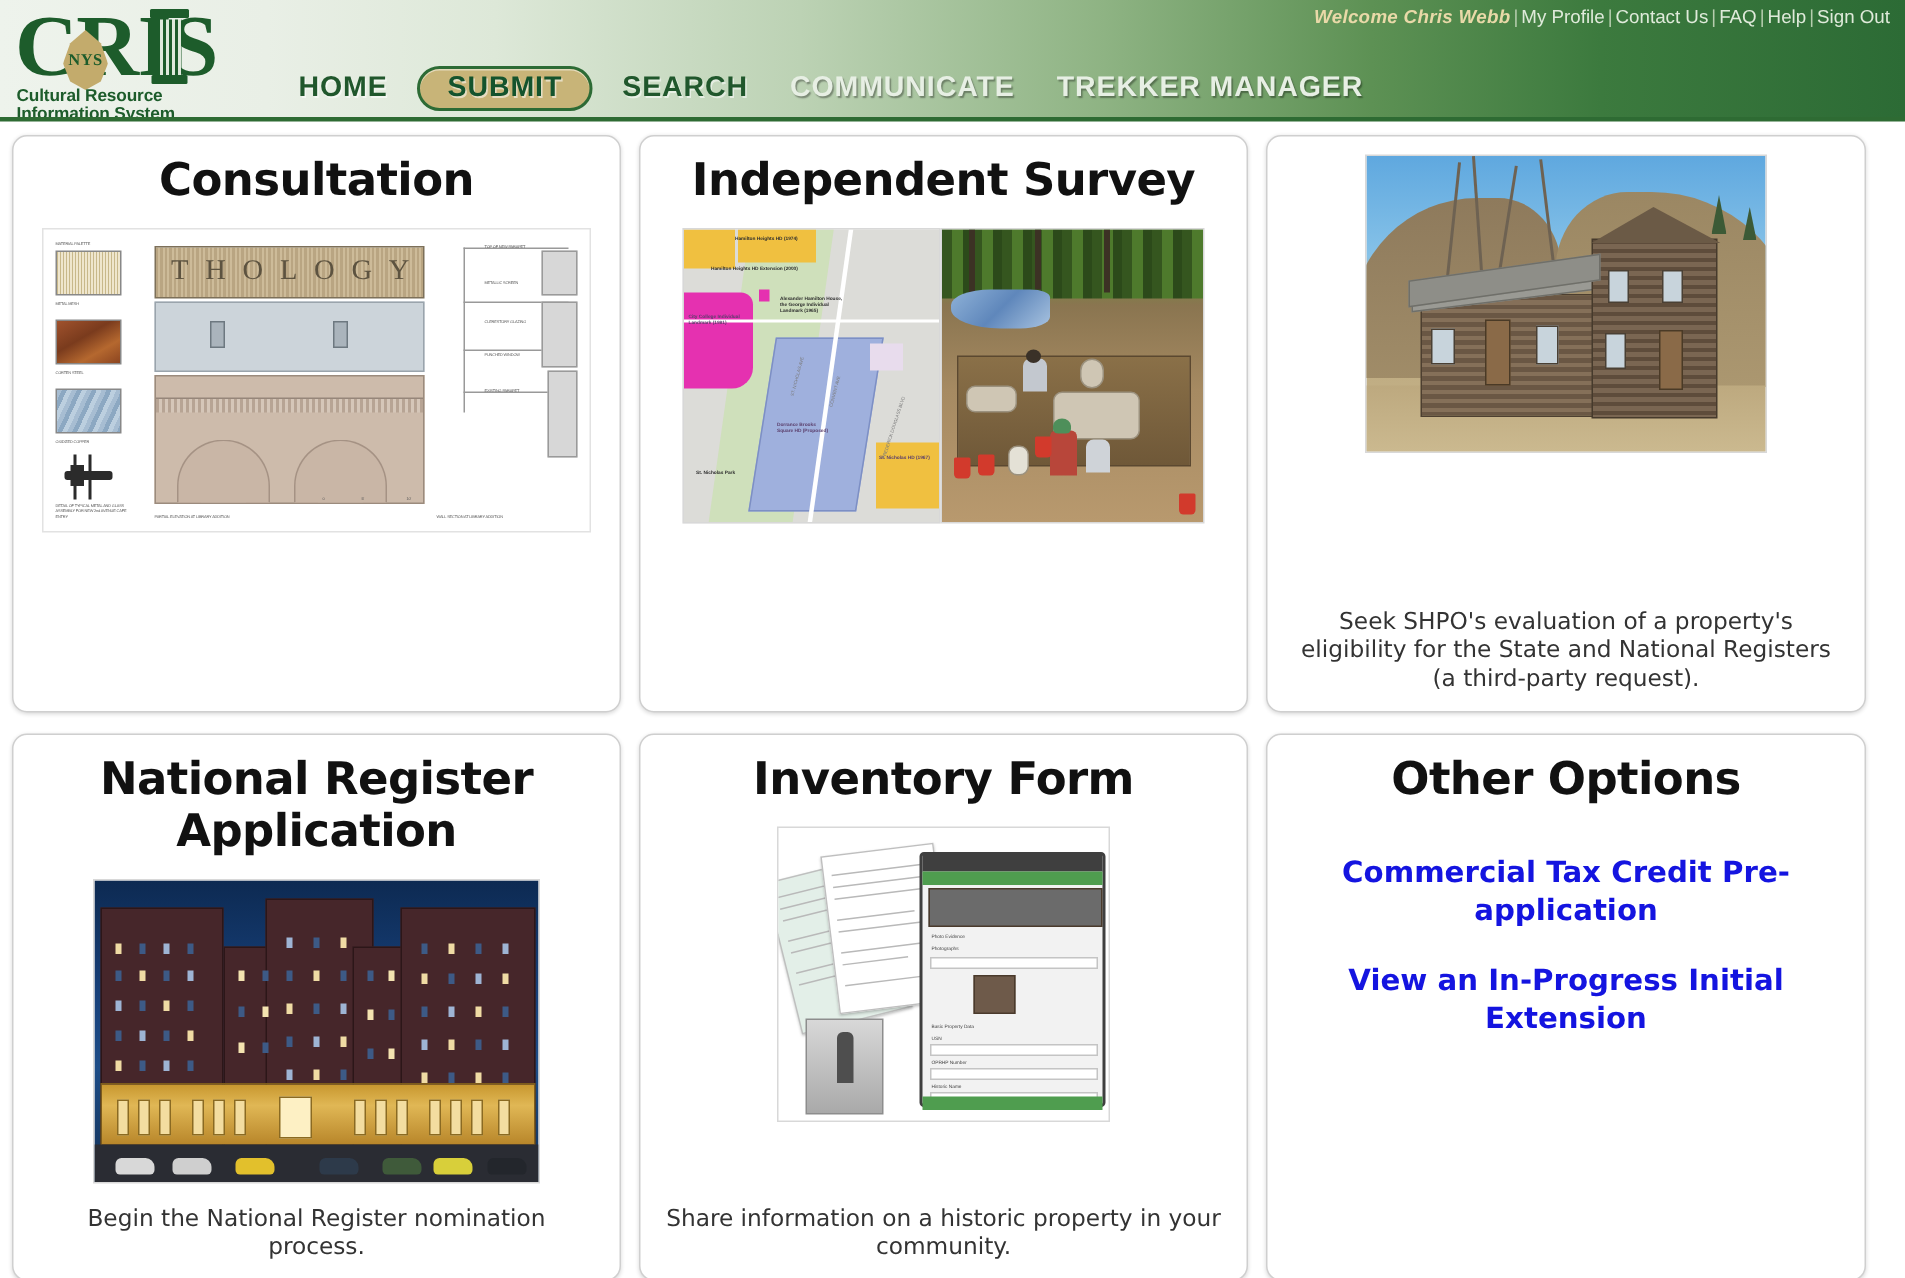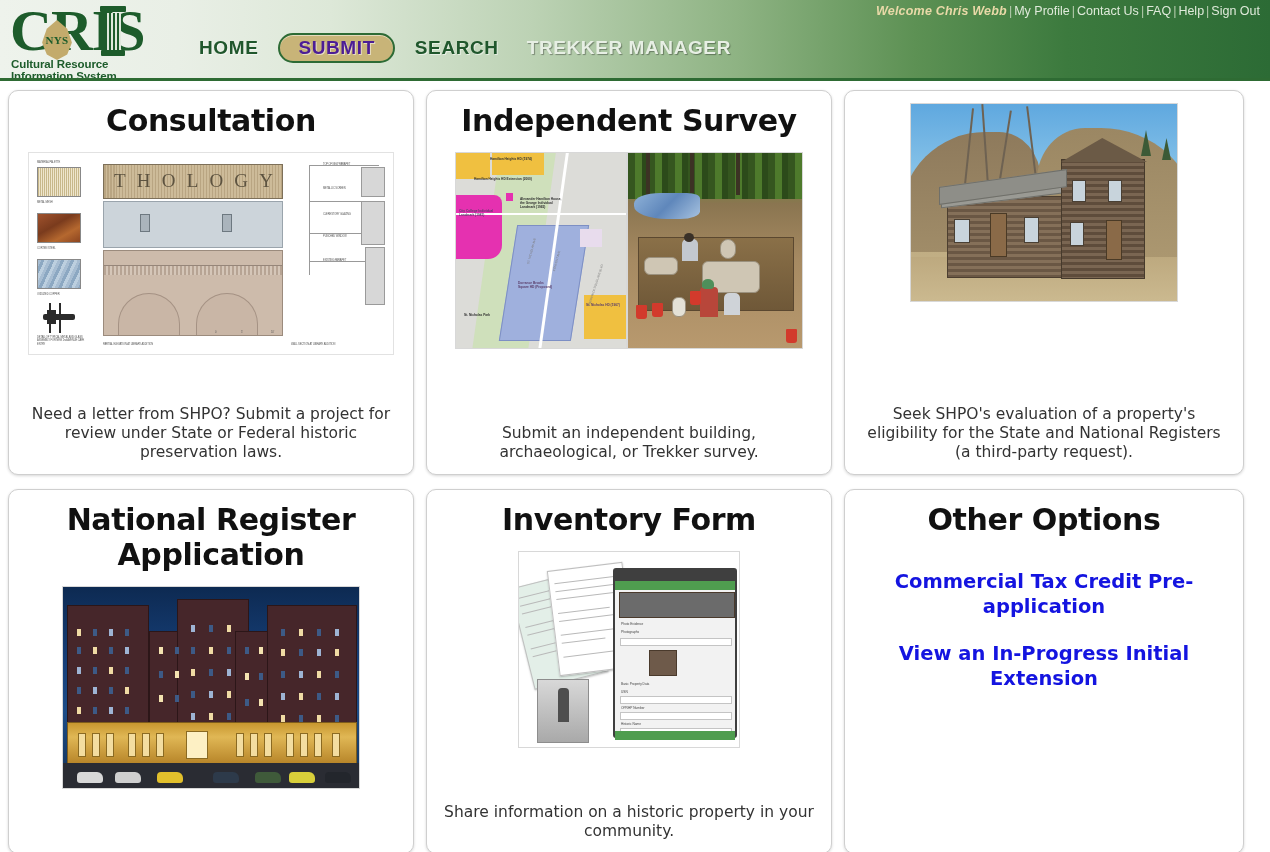--- a/index.html
+++ b/index.html
@@ -88,23 +88,23 @@
   .navitem {
     font-size: 19px; font-weight: bold; color: #20572c;
     letter-spacing: .6px; padding: 4px 14px;
     text-shadow: 1px 1px 0 rgba(255,255,255,.55);
     cursor: pointer; white-space: nowrap;
   }
   .navitem.active {
     background: #c8b478;
     border: 2px solid #2d6b35;
     border-radius: 16px;
-    color: #4c1d95;
+    color: #14532d;
     padding: 2px 18px;
-    margin: 5px 6px;
+    margin: 16px 6px;
     box-shadow: inset 0 1px 0 rgba(255,255,255,.5);
   }
   .navitem.light { color: #e7efe4; text-shadow: 1px 1px 1px rgba(0,0,0,.35); }
 
   
   .grid {
     position: absolute; top: 84px; left: 0;
     width: 1270px; height: 768px;
     padding: 6px 8px 24px 8px;
     display: grid;
@@ -273,20 +273,21 @@
       <div class="shaft"></div>
       <div class="base"></div>
     </div>
     <div class="tagline">Cultural Resource Information System</div>
   </div>
 
   <div class="mainnav">
     <div class="navitem">HOME</div>
     <div class="navitem active">SUBMIT</div>
     <div class="navitem">SEARCH</div>
+    <div class="navitem light">COMMUNICATE</div>
     <div class="navitem light">TREKKER MANAGER</div>
   </div>
 </div>
 
 <div class="grid">
 
   <div class="card">
     <div class="card-title">Consultation</div>
     <div class="draw">
       <div class="dw-tiny" style="left:8px; top:8px;">MATERIAL PALETTE</div>
@@ -341,21 +342,20 @@
         <div class="dw-tiny" style="left:26px; top:74px;">PUNCHED WINDOW</div>
         <div class="dw-tiny" style="left:26px; top:98px;">EXISTING PARAPET</div>
       </div>
 
       <div class="dw-tiny" style="left:74px; top:190px;">PARTIAL ELEVATION AT LIBRARY ADDITION</div>
       <div class="dw-tiny" style="left:262px; top:190px;">WALL SECTION AT LIBRARY ADDITION</div>
       <div class="dw-tiny" style="left:186px; top:178px;">0</div>
       <div class="dw-tiny" style="left:212px; top:178px;">5'</div>
       <div class="dw-tiny" style="left:242px; top:178px;">10'</div>
     </div>
-    <div class="card-desc">Need a letter from SHPO? Submit a project for review under State or Federal historic preservation laws.</div>
   </div>
 
   <div class="card">
     <div class="card-title">Independent Survey</div>
     <div style="display:flex; gap:0;">
       <div class="thumb mapimg">
         <div class="mp m-block" style="left:0; top:0; width:172px; height:197px;"></div>
         <div class="mp m-park" style="left:30px; top:0px; width:56px; height:197px; transform:skewX(-8deg);"></div>
         <div class="mp m-yellow" style="left:0; top:0; width:34px; height:26px;"></div>
         <div class="mp m-yellow" style="left:36px; top:0; width:52px; height:22px;"></div>
@@ -393,21 +393,20 @@
         <div class="dig-person" style="left:72px; top:134px; width:18px; height:30px; background:#b8463a; border-radius:4px 4px 0 0;"></div>
         <div class="dig-person" style="left:74px; top:126px; width:12px; height:10px; background:#4e8f5a; border-radius:50% 50% 30% 30%;"></div>
         <div class="dig-person" style="left:96px; top:140px; width:16px; height:22px; background:#cfd3d8; border-radius:5px 5px 0 0;"></div>
         <div class="dig-bucket" style="left:8px; top:152px;"></div>
         <div class="dig-bucket" style="left:24px; top:150px;"></div>
         <div class="dig-bucket" style="left:62px; top:138px;"></div>
         <div class="dig-bucket" style="left:158px; top:176px;"></div>
         <div class="dig-rock" style="left:44px; top:144px; width:14px; height:20px; background:#e4e1d6;"></div>
       </div>
     </div>
-    <div class="card-desc">Submit an independent building, archaeological, or Trekker survey.</div>
   </div>
 
   <div class="card">
     <div class="thumb houseimg">
       <div class="h-hillL"></div>
       <div class="h-hillR"></div>
       <div class="h-pine" style="right:26px; top:26px; width:10px; height:26px; clip-path:polygon(50% 0,100% 100%,0 100%);"></div>
       <div class="h-pine" style="right:6px; top:34px; width:9px; height:22px; clip-path:polygon(50% 0,100% 100%,0 100%);"></div>
       <div class="h-branch" style="left:56px; top:4px; height:96px; transform:rotate(6deg);"></div>
       <div class="h-branch" style="left:74px; top:0px; height:106px; transform:rotate(-4deg);"></div>
@@ -527,20 +526,21 @@
       </div>
       <div class="ht-street"></div>
       <div class="ht-car" style="left:14px; background:#d8d8d8;"></div>
       <div class="ht-car" style="left:52px; background:#cfcfcf;"></div>
       <div class="ht-car" style="left:94px; background:#e2c02c;"></div>
       <div class="ht-car" style="left:150px; background:#2d3a4a;"></div>
       <div class="ht-car" style="left:192px; background:#3f5a3a;"></div>
       <div class="ht-car" style="left:226px; background:#d8cf3a;"></div>
       <div class="ht-car" style="left:262px; background:#23262c;"></div>
     </div>
+    <div class="card-desc">Begin the National Register nomination process.</div>
   </div>
 
   <div class="card">
     <div class="card-title">Inventory Form</div>
     <div class="thumb formimg">
       <div class="pg tint" style="left:2px; top:26px; width:76px; height:104px; transform:rotate(-14deg);">
         <div class="ln" style="top:10px; width:64px;"></div>
         <div class="ln" style="top:18px; width:58px;"></div>
         <div class="ln" style="top:26px; width:62px;"></div>
         <div class="ln" style="top:40px; width:54px;"></div>

